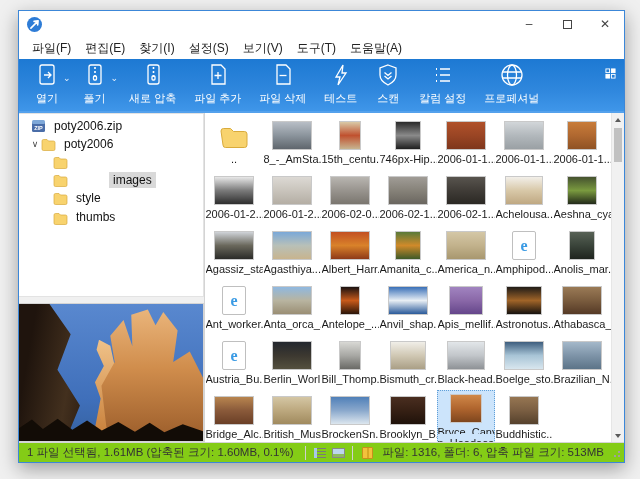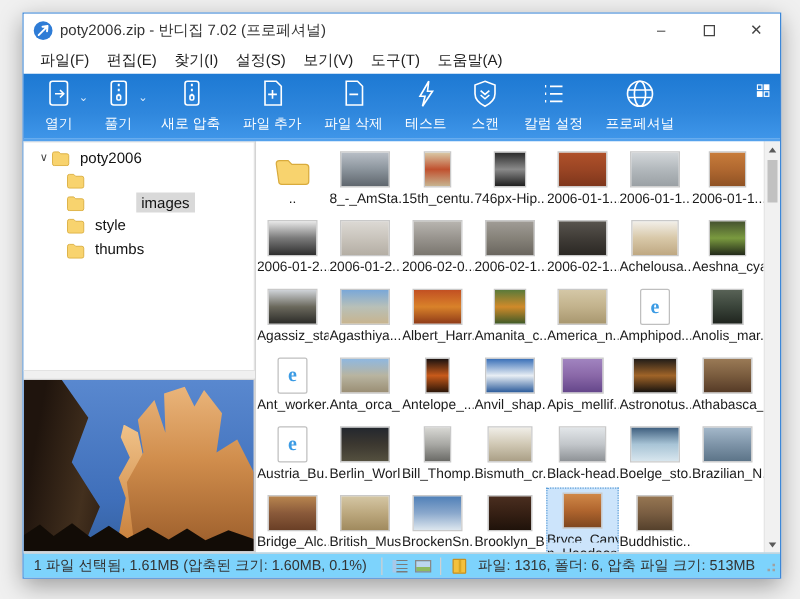--- a/index.html
+++ b/index.html
@@ -57,21 +57,21 @@
   .foldericon-lg svg, .htmlicon svg { display:block; }
   
   .vscroll { width:13px; flex:none; background:#f1f1f1; border-left:1px solid #e6e6e6; display:flex; flex-direction:column; align-items:center; }
   .sarrow { height:13px; width:100%; display:flex; align-items:center; justify-content:center; }
   .sarrow span { width:0; height:0; border-left:3.5px solid transparent; border-right:3.5px solid transparent; }
   .sarrow.up span { border-bottom:4px solid #5a5a5a; }
   .sarrow.down span { border-top:4px solid #5a5a5a; }
   .strack { flex:1; width:100%; position:relative; }
   .sthumb { position:absolute; left:2px; right:2px; top:2px; height:34px; background:#c1c1c1; }
   
-  .statusbar { height:20px; flex:none; background:#7dd3fc; border-top:1px solid #d5d5d5; display:flex; align-items:center; font-size:11.5px; color:#333; }
+  .statusbar { height:20px; flex:none; background:#84cc16; border-top:1px solid #d5d5d5; display:flex; align-items:center; font-size:11.5px; color:#333; }
   .status-left { flex:1; padding-left:8px; white-space:nowrap; overflow:hidden; }
   .ssep { width:1px; height:14px; background:#d0d0d0; margin:0 5px; flex:none; }
   .sicon { width:18px; height:15px; display:flex; align-items:center; justify-content:center; flex:none; }
   .icon-details { width:12px; height:10px; background:repeating-linear-gradient(180deg,#7a7a7a 0 1px,transparent 1px 3px); border-left:3px solid #a8c8e8; }
   .icon-thumbview { width:13px; height:10px; border:1px solid #888; background:linear-gradient(180deg,#bcd6ee 0 60%,#8fba5f 60% 100%); }
   .icon-archive { width:11px; height:12px; background:#f3c13c; border:1px solid #c98f1c; border-radius:1px; position:relative; }
   .icon-archive:before { content:""; position:absolute; left:4px; top:0; bottom:0; width:2px; background:#d9a724; }
   .status-right { white-space:nowrap; padding:0 6px 0 6px; }
   .grip { width:12px; height:12px; margin-right:2px; flex:none; position:relative; }
   .grip i { position:absolute; width:2px; height:2px; background:#a0a0a0; }
@@ -83,21 +83,20 @@
 <body>
 
 <div id="window">
 
   <div class="titlebar">
     <span class="app-icon">
       <svg width="9" height="9" viewBox="0 0 10 10">
           <path d="M1 9 L9 1 M9 1 L4.5 1.5 M9 1 L8.5 5.5" stroke="#fff" stroke-width="1.8" fill="none" stroke-linecap="round"></path>
         </svg>
     </span>
-    <span class="title-text">poty2006.zip - 반디집 7.02 (프로페셔널)</span>
     <div class="win-controls">
       <div class="win-btn">–</div>
       <div class="win-btn max">
           <span></span>
         </div>
       <div class="win-btn">✕</div>
     </div>
   </div>
 
   <div class="menubar">
@@ -203,20 +202,31 @@
           <rect x="1" y="7" width="4" height="4" fill="#fff"></rect>
           <rect x="7" y="7" width="4" height="4"></rect>
         </svg>
     </div>
   </div>
 
   <div class="main">
 
     <div class="left-panel">
       <div class="tree">
+        <div class="trow">
+          <span class="chev"></span>
+          <span class="ticon">
+            <svg width="15" height="14" viewBox="0 0 15 14">
+                <rect x="1" y="3" width="13" height="10" rx="1.5" fill="#4a6da8"></rect>
+                <rect x="1" y="1" width="13" height="4" rx="1.5" fill="#7fa8d8"></rect>
+                <text x="7.5" y="11" font-size="5.5" fill="#fff" text-anchor="middle" font-family="Liberation Sans,sans-serif" font-weight="bold">ZIP</text>
+              </svg>
+          </span>
+          <span class="tlab">poty2006.zip</span>
+        </div>
         <div class="trow" style="padding-left:10px;">
           <span class="chev">∨</span>
           <span class="ticon">
             <svg width="15" height="13" viewBox="0 0 15 13">
                 <path d="M1 3 q0-1.5 1.5-1.5 h3.5 l1.5 1.5 h5 q1.5 0 1.5 1.5 v6.5 q0 1.5 -1.5 1.5 h-10 q-1.5 0 -1.5 -1.5 z" fill="#f8d36e" stroke="#d9ab3c" stroke-width="0.7"></path>
               </svg>
           </span>
           <span class="tlab">poty2006</span>
         </div>
         <div class="trow" style="padding-left:34px;">

